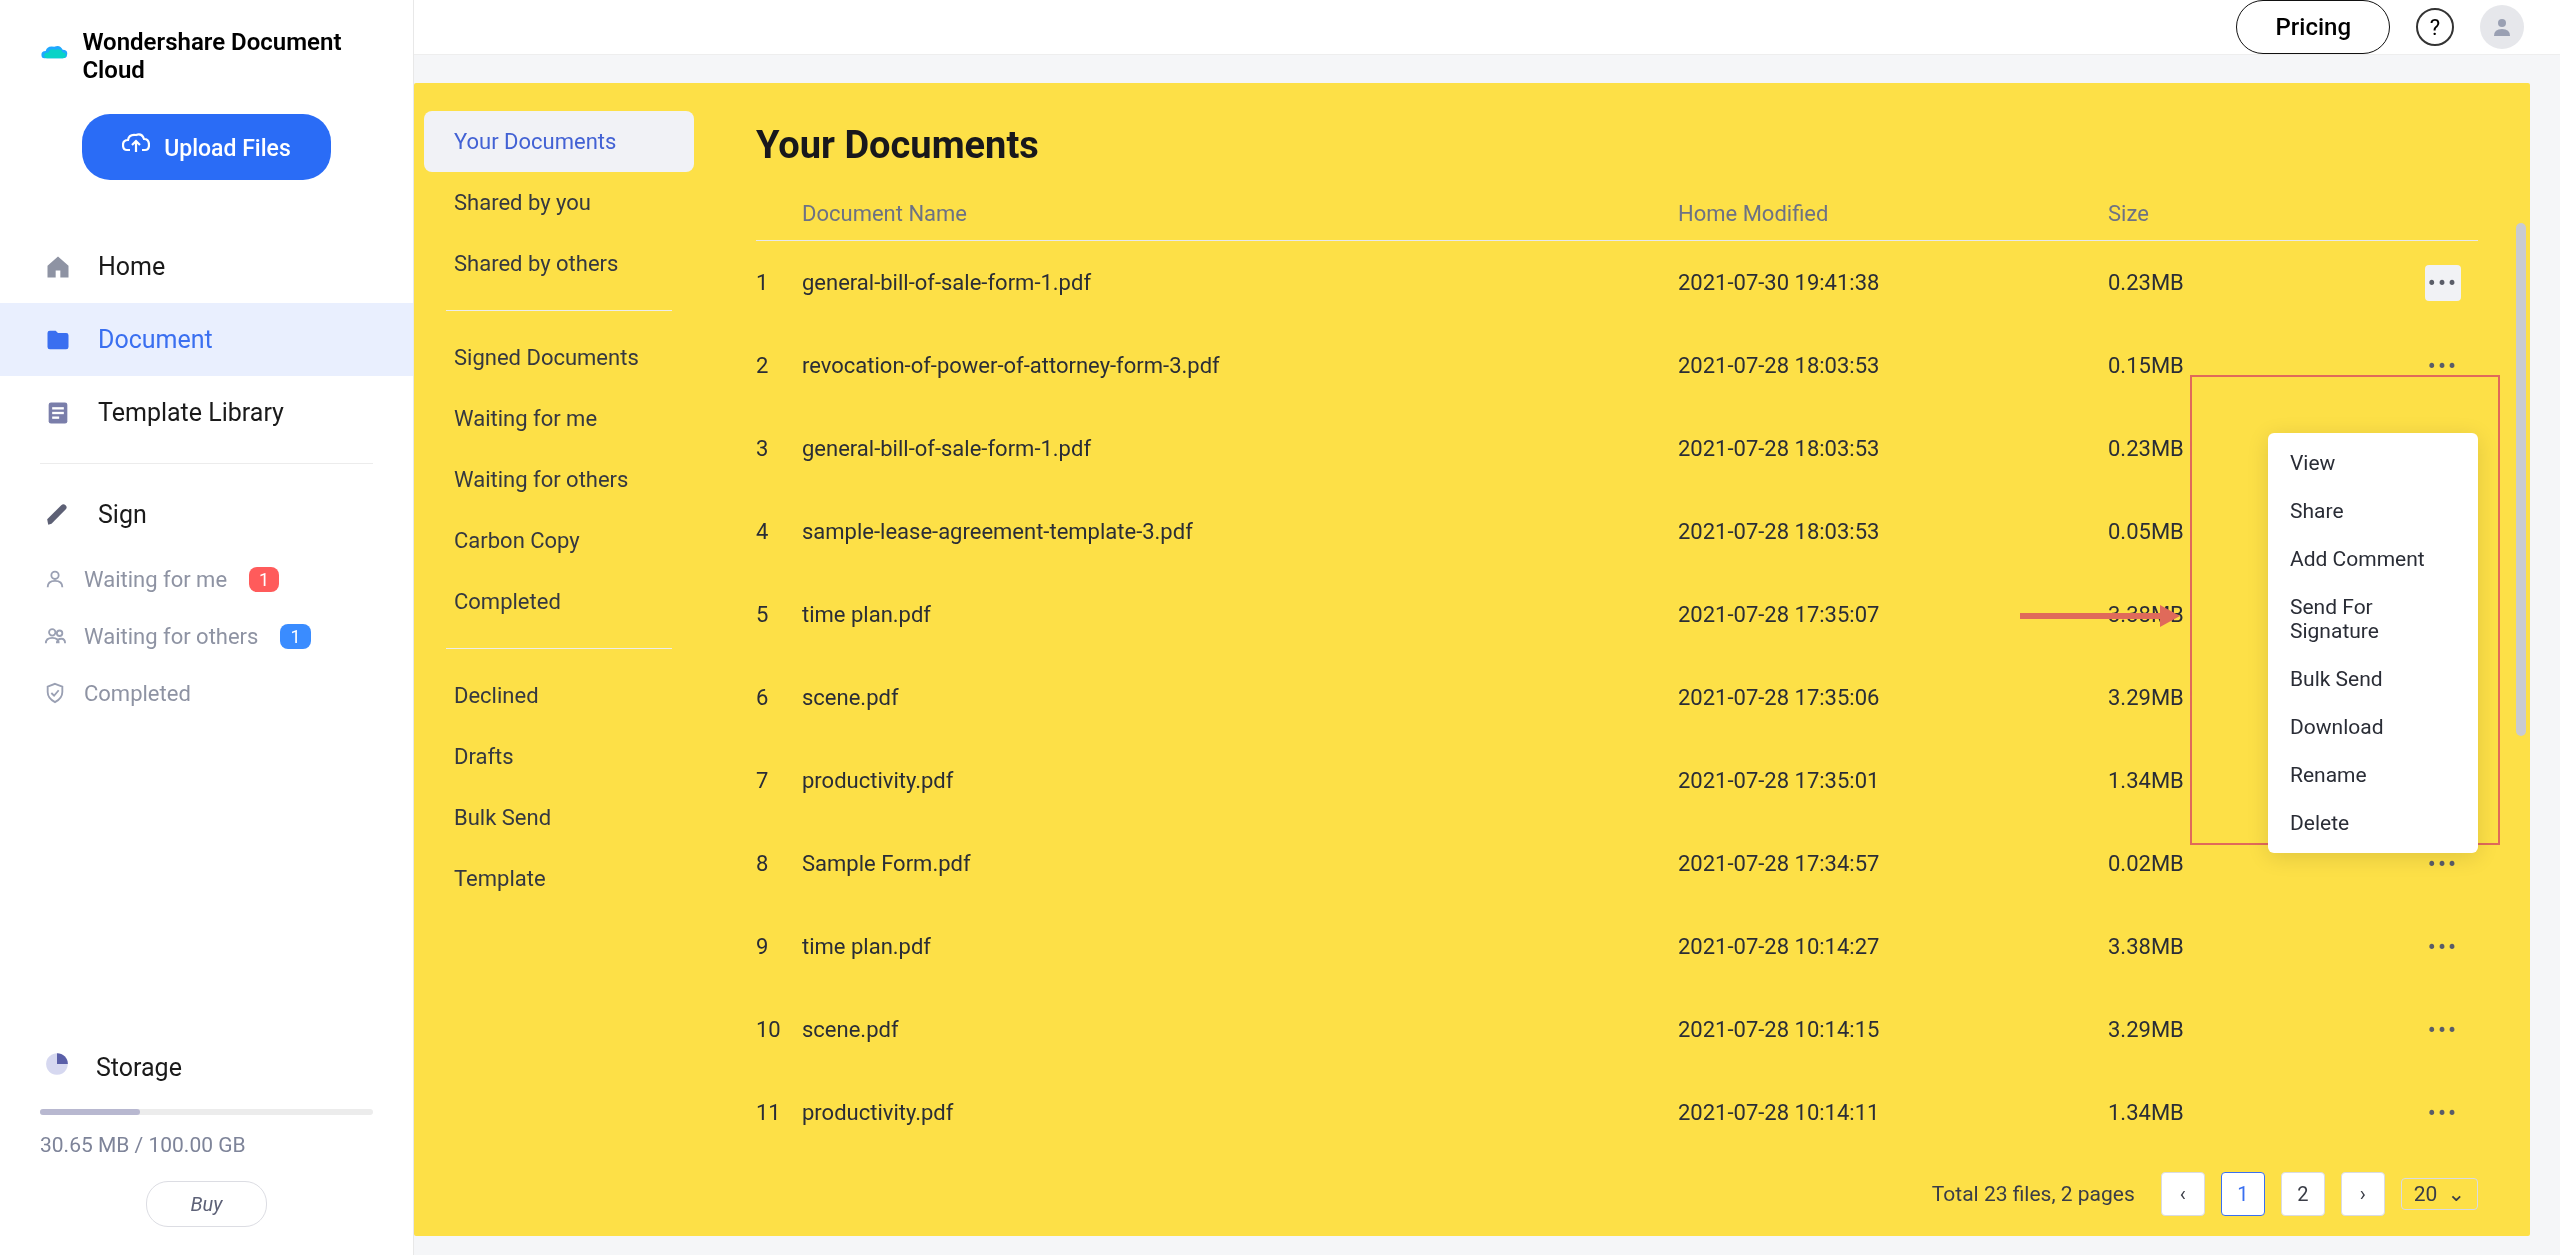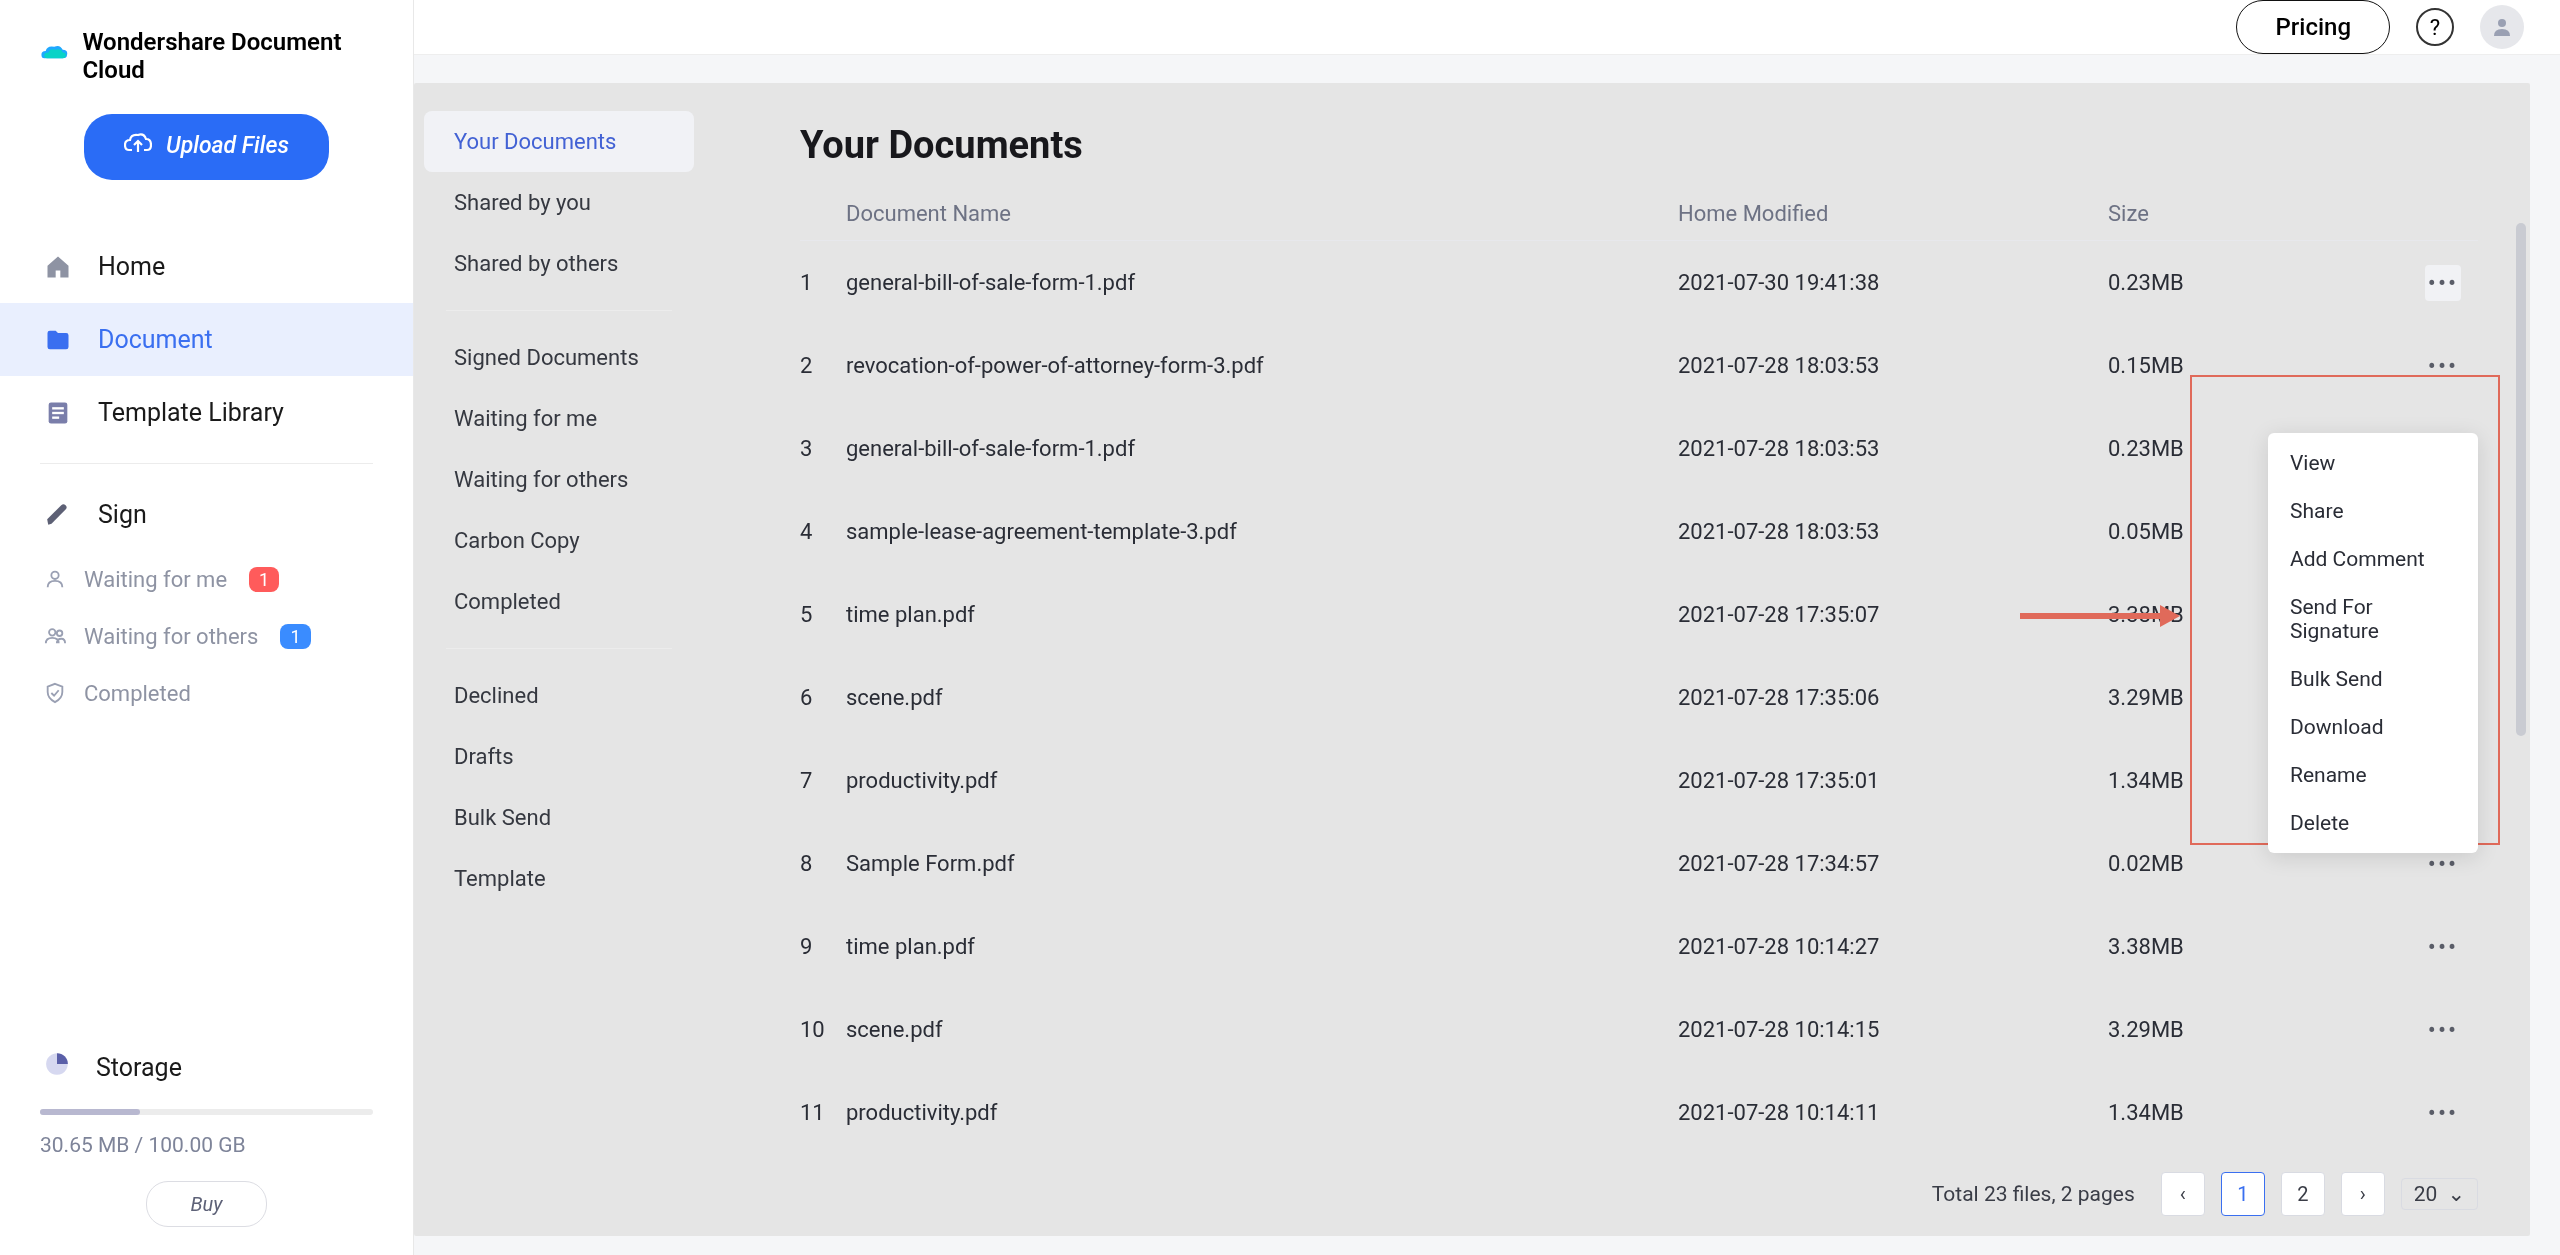--- a/index.html
+++ b/index.html
@@ -4,21 +4,21 @@
 <style>
 * { box-sizing: border-box; margin: 0; padding: 0; font-family: -apple-system, BlinkMacSystemFont, 'Segoe UI', Roboto, sans-serif; }
 body { width: 2560px; height: 1255px; transform-origin: top left; }
 .app { display: flex; width: 100%; height: 100%; background: #f5f6f8; }
 
 
 .sidebar { width: 414px; background: #fff; border-right: 1px solid #e8e8e8; display: flex; flex-direction: column; padding: 28px 0; }
 .logo-row { display: flex; align-items: center; gap: 14px; padding: 0 40px 30px; }
 .logo-icon { width: 32px; height: 24px; }
 .logo-text { font-size: 24px; font-weight: 600; color: #000; }
-.upload-btn { margin: 0 auto 50px; background: #2a6cf6; color: #fff; border: none; border-radius: 28px; padding: 18px 40px; font-size: 23px; font-weight: 500; display: flex; align-items: flex-start; gap: 14px; cursor: pointer; font-style: italic; }
+.upload-btn { margin: 0 auto 50px; background: #2a6cf6; color: #fff; border: none; border-radius: 28px; padding: 18px 40px; font-size: 23px; font-weight: 500; display: flex; align-items: flex-end; gap: 14px; cursor: pointer; }
 .nav-item { display: flex; align-items: center; gap: 26px; padding: 22px 44px; font-size: 25px; color: #1a1a1a; cursor: pointer; }
 .nav-item.active { background: #e9effe; color: #3a6ff0; }
 .nav-item .icon { width: 28px; height: 28px; display:flex; align-items:center; justify-content:center;}
 .nav-divider { height: 1px; background: #ececec; margin: 14px 40px; }
 .nav-sub { display: flex; align-items: center; gap: 16px; padding: 16px 44px; font-size: 22px; color: #8e93a3; cursor: pointer; }
 .nav-sub .icon { width: 24px; height: 24px; }
 .badge { background: #ff5b5b; color: #fff; border-radius: 8px; font-size: 18px; padding: 2px 10px; margin-left: 6px; }
 .badge.blue { background: #3a8cff; }
 .storage-section { margin-top: auto; padding: 0 40px; }
 .storage-row { display: flex; align-items: center; gap: 26px; font-size: 25px; color: #1a1a1a; padding: 14px 4px; }
@@ -29,21 +29,21 @@
 
 
 .main { flex: 1; display: flex; flex-direction: column; }
 .topbar { height: 104px; background: #fff; display: flex; align-items: center; justify-content: flex-end; gap: 26px; padding: 0 36px; border-bottom: 1px solid #eee; }
 .pricing-btn { border: 1.5px solid #111; background: #fff; border-radius: 30px; padding: 12px 38px; font-size: 24px; font-weight: 500; cursor: pointer; }
 .help-btn { width: 38px; height: 38px; border: 2px solid #333; border-radius: 50%; display:flex; align-items:center; justify-content:center; font-size:22px; cursor:pointer; background:#fff;}
 .avatar { width: 44px; height: 44px; border-radius: 50%; background: #e6e7eb; display:flex; align-items:center; justify-content:center; cursor:pointer;}
 
 
 .content-wrap { flex:1; padding: 28px 30px 32px 0; display:flex; }
-.panel { flex:1; background:#e5e5e5; border-radius: 2px; display:flex; position:relative;gap:44px; }
+.panel { flex:1; background:#fde047; border-radius: 2px; display:flex; position:relative; }
 .subnav { width: 290px; padding: 28px 10px 28px 10px; }
 .subnav-item { padding: 18px 30px; font-size: 22px; color: #353840; border-radius: 8px; cursor:pointer; }
 .subnav-item.active { background:#f1f2f6; color:#4362d4; }
 .subnav-divider { height:1px; background:#ececec; margin: 16px 22px; }
 
 .doc-area { flex:1; padding: 40px 52px 20px 52px; display:flex; flex-direction:column; position:relative;}
 .doc-title { font-size: 38px; font-weight: 700; color:#18181c; margin-bottom: 34px; }
 .table-head { display:flex; font-size:22px; color:#6d7284; border-bottom:1px solid #e7e8ec; padding-bottom: 14px; }
 .col-idx { width: 46px; }
 .col-name { flex:1; }

